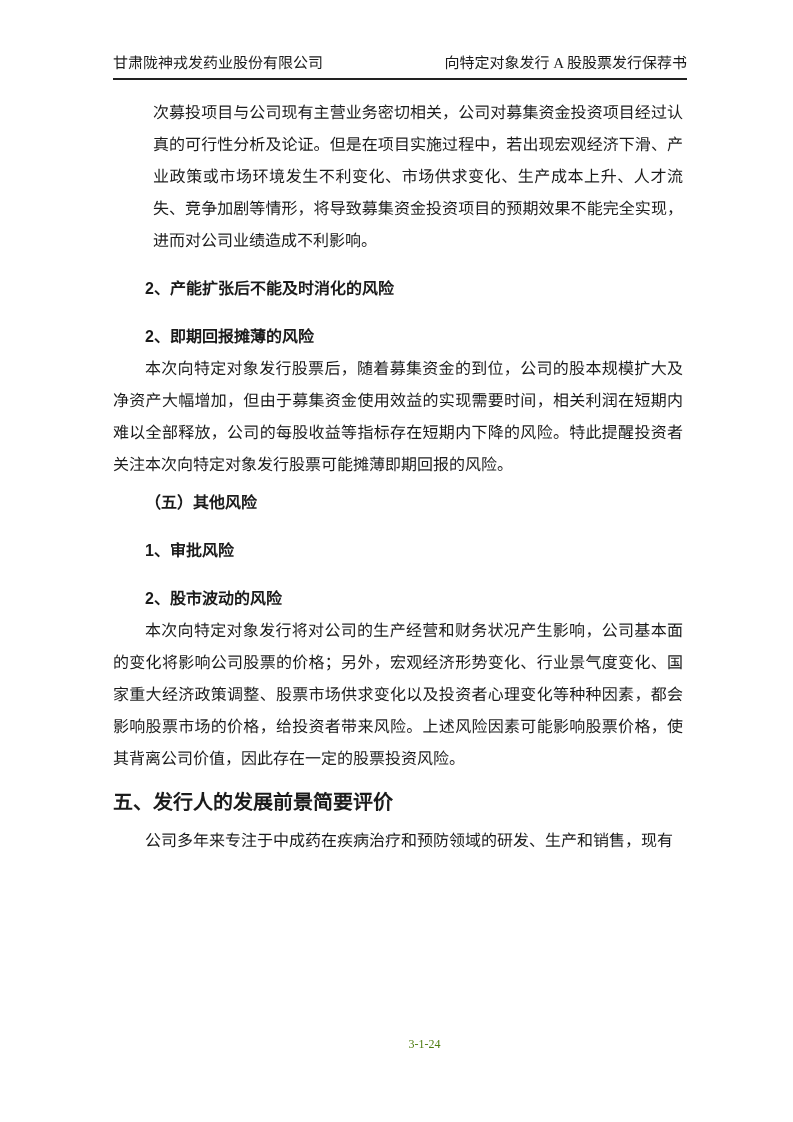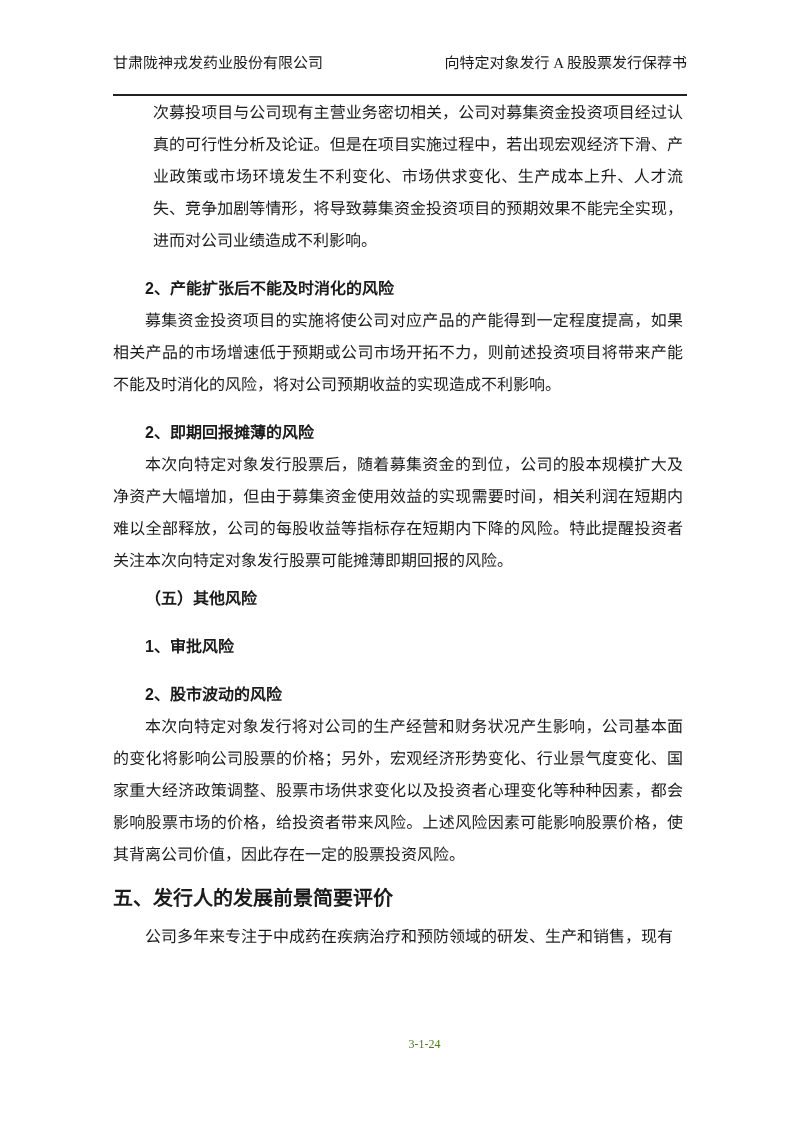--- a/index.html
+++ b/index.html
@@ -19,21 +19,21 @@
   .page-header {
     position: absolute;
     top: 54px;
     left: 113px;
     right: 106px;
     display: flex;
     justify-content: space-between;
     align-items: flex-end;
     font-size: 15px;
     line-height: 19px;
-    padding-bottom: 21px;
+    padding-bottom: 5px;
     border-bottom: 2px solid #222222;
   }
   .page-header .hdr-left { text-align: left; }
   .page-header .hdr-right { }
   .doc-body {
     position: absolute;
     top: 97px;
     left: 113px;
     width: 570px;
     font-size: 16px;
@@ -88,21 +88,20 @@
   <header class="page-header">
     <span class="hdr-left">甘肃陇神戎发药业股份有限公司</span>
     <span class="hdr-right">向特定对象发行 A 股股票发行保荐书</span>
   </header>
 
   <main class="doc-body">
     <p class="para no-indent">次募投项目与公司现有主营业务密切相关，公司对募集资金投资项目经过认真的可行性分析及论证。但是在项目实施过程中，若出现宏观经济下滑、产业政策或市场环境发生不利变化、市场供求变化、生产成本上升、人才流失、竞争加剧等情形，将导致募集资金投资项目的预期效果不能完全实现，进而对公司业绩造成不利影响。</p>
 
     <h3 class="h-sub">2、产能扩张后不能及时消化的风险</h3>
 
-    <p class="para">募集资金投资项目的实施将使公司对应产品的产能得到一定程度提高，如果相关产品的市场增速低于预期或公司市场开拓不力，则前述投资项目将带来产能不能及时消化的风险，将对公司预期收益的实现造成不利影响。</p>
 
     <h3 class="h-sub">2、即期回报摊薄的风险</h3>
 
     <p class="para">本次向特定对象发行股票后，随着募集资金的到位，公司的股本规模扩大及净资产大幅增加，但由于募集资金使用效益的实现需要时间，相关利润在短期内难以全部释放，公司的每股收益等指标存在短期内下降的风险。特此提醒投资者关注本次向特定对象发行股票可能摊薄即期回报的风险。</p>
 
     <h3 class="h-sub h-group">（五）其他风险</h3>
 
     <h3 class="h-sub">1、审批风险</h3>
 
 

